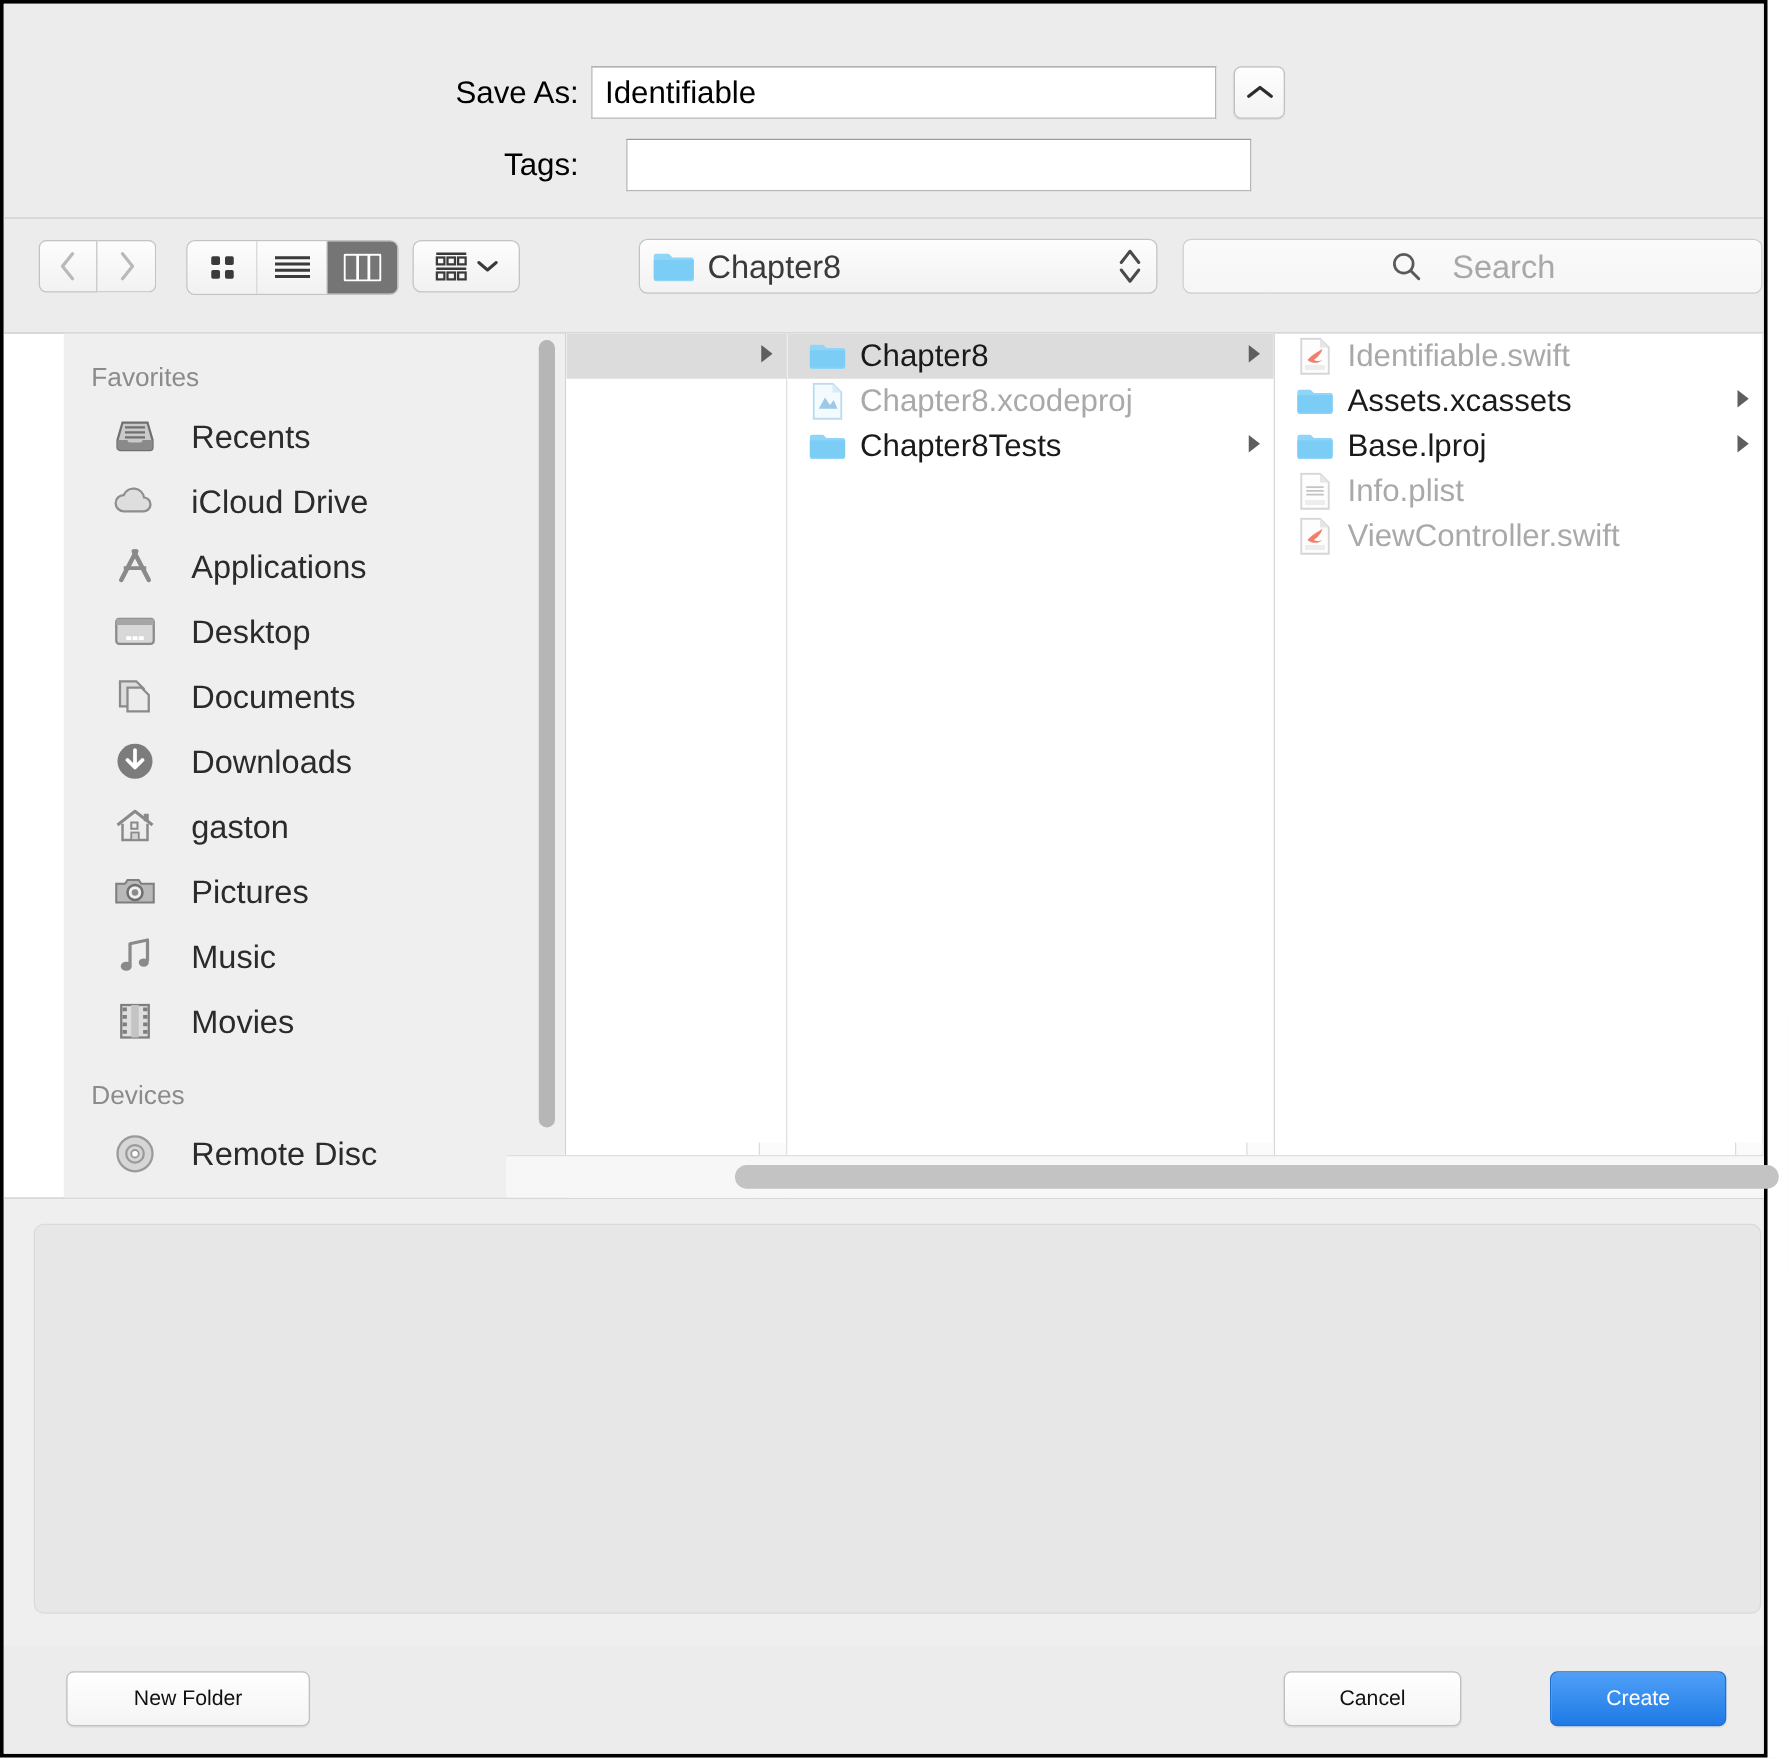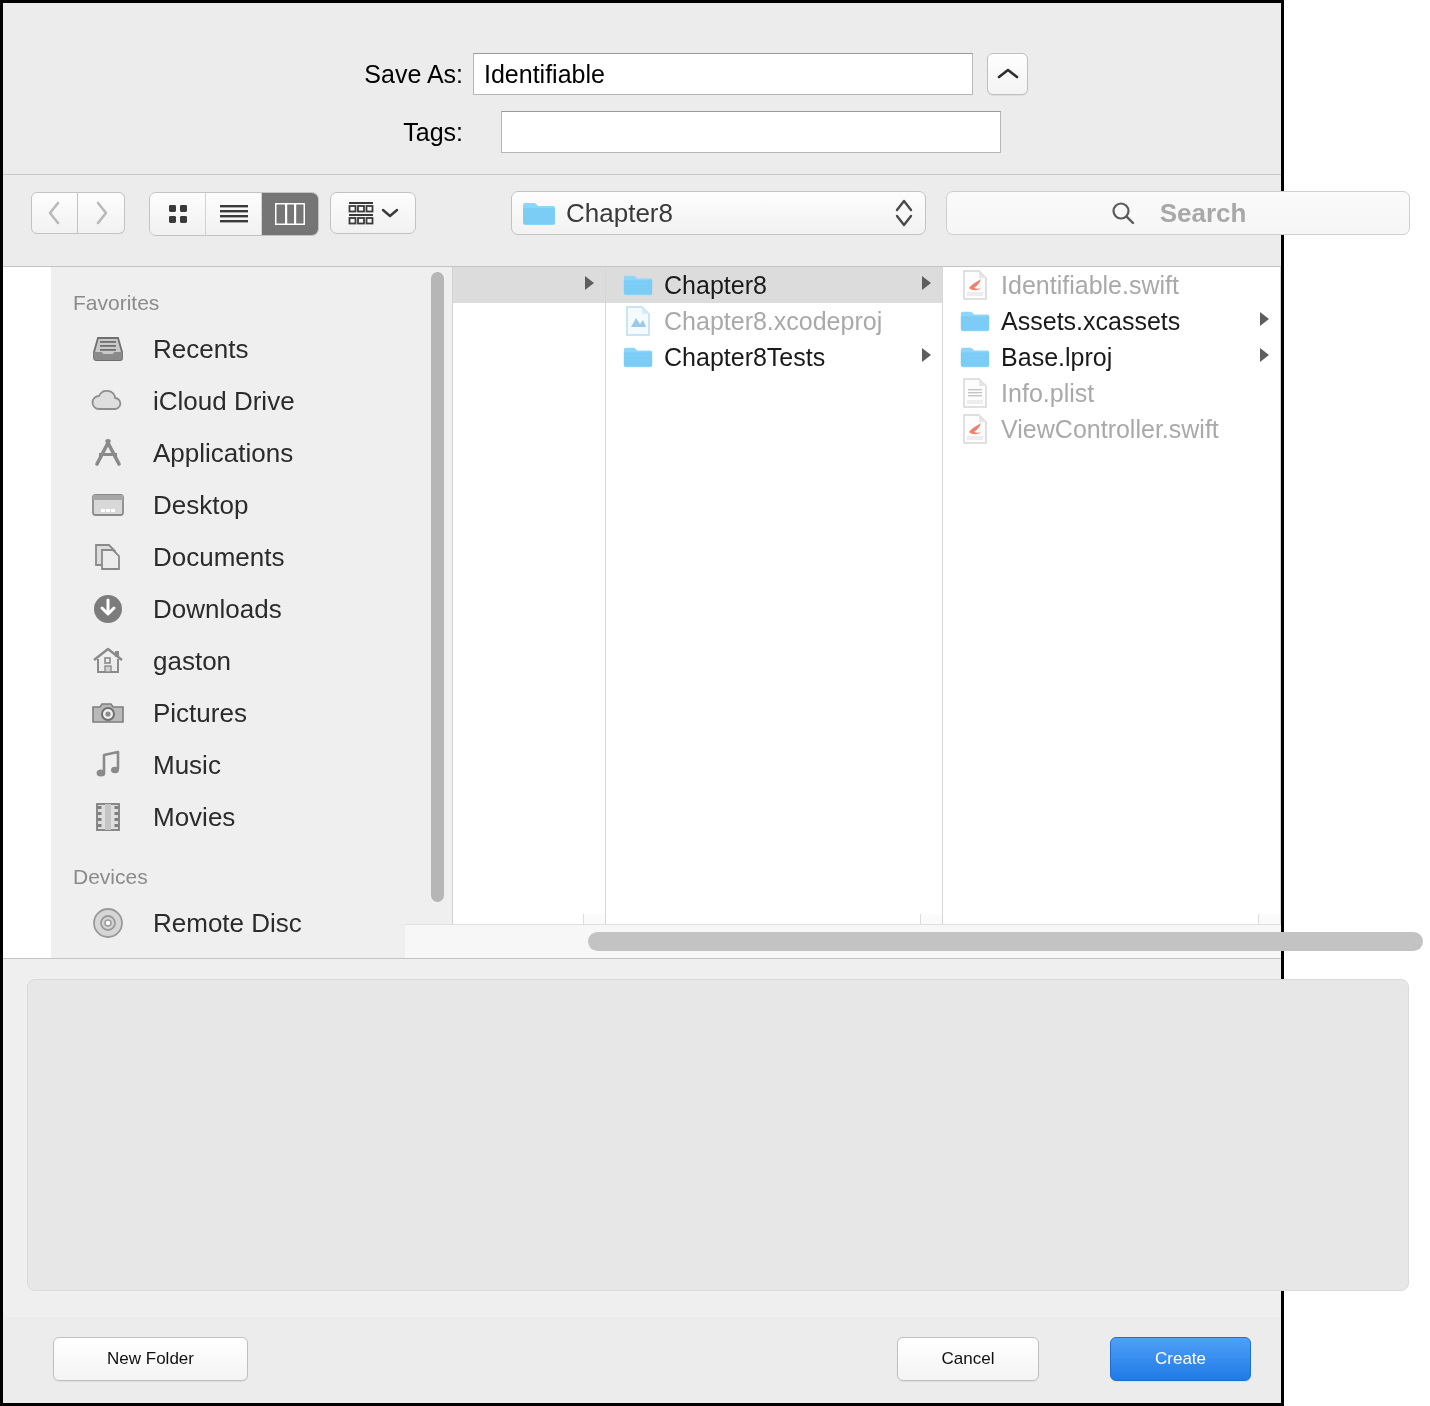--- a/index.html
+++ b/index.html
@@ -4,21 +4,21 @@
 <style>
   * { box-sizing: border-box; margin: 0; padding: 0; }
   html, body {
     width: 1430px; height: 1406px;
     font-family: "Liberation Sans", sans-serif;
     background: #ffffff;
     overflow: hidden;
   }
   #dialog {
     position: absolute; left: 0; top: 0;
-    width: 1284px; height: 1406px;
+    width: 1414px; height: 1406px;
     background: #ececec;
     border: 3px solid #000000;
     display: flex; flex-direction: column;
   }
 
   
   .top-fields {
     height: 172px;
     background: #ececec;
     border-bottom: 1px solid #c8c8c8;
@@ -107,21 +107,20 @@
   .path-popup .label { font-size: 26px; color: #3a3a3a; margin-left: 10px; }
   .stepper-arrows { margin-left: auto; display: flex; flex-direction: column; gap: 2px; }
 
   .search-field {
     position: absolute; left: 943px; top: 208px;
     width: 464px; height: 44px;
     background: linear-gradient(180deg,#fafafa,#f6f6f6);
     border: 1px solid #cfcfcf; border-radius: 7px;
     display: flex; align-items: center; justify-content: center; gap: 24px;
     cursor: text;
-    font-weight: bold;
   }
   .search-field .ph { font-size: 26px; color: #a8a8a8; }
 
   
   .browser {
     flex: none; height: 692px;
     display: flex;
     background: #ffffff;
     position: relative;
     border-bottom: 1px solid #c4c4c4;

